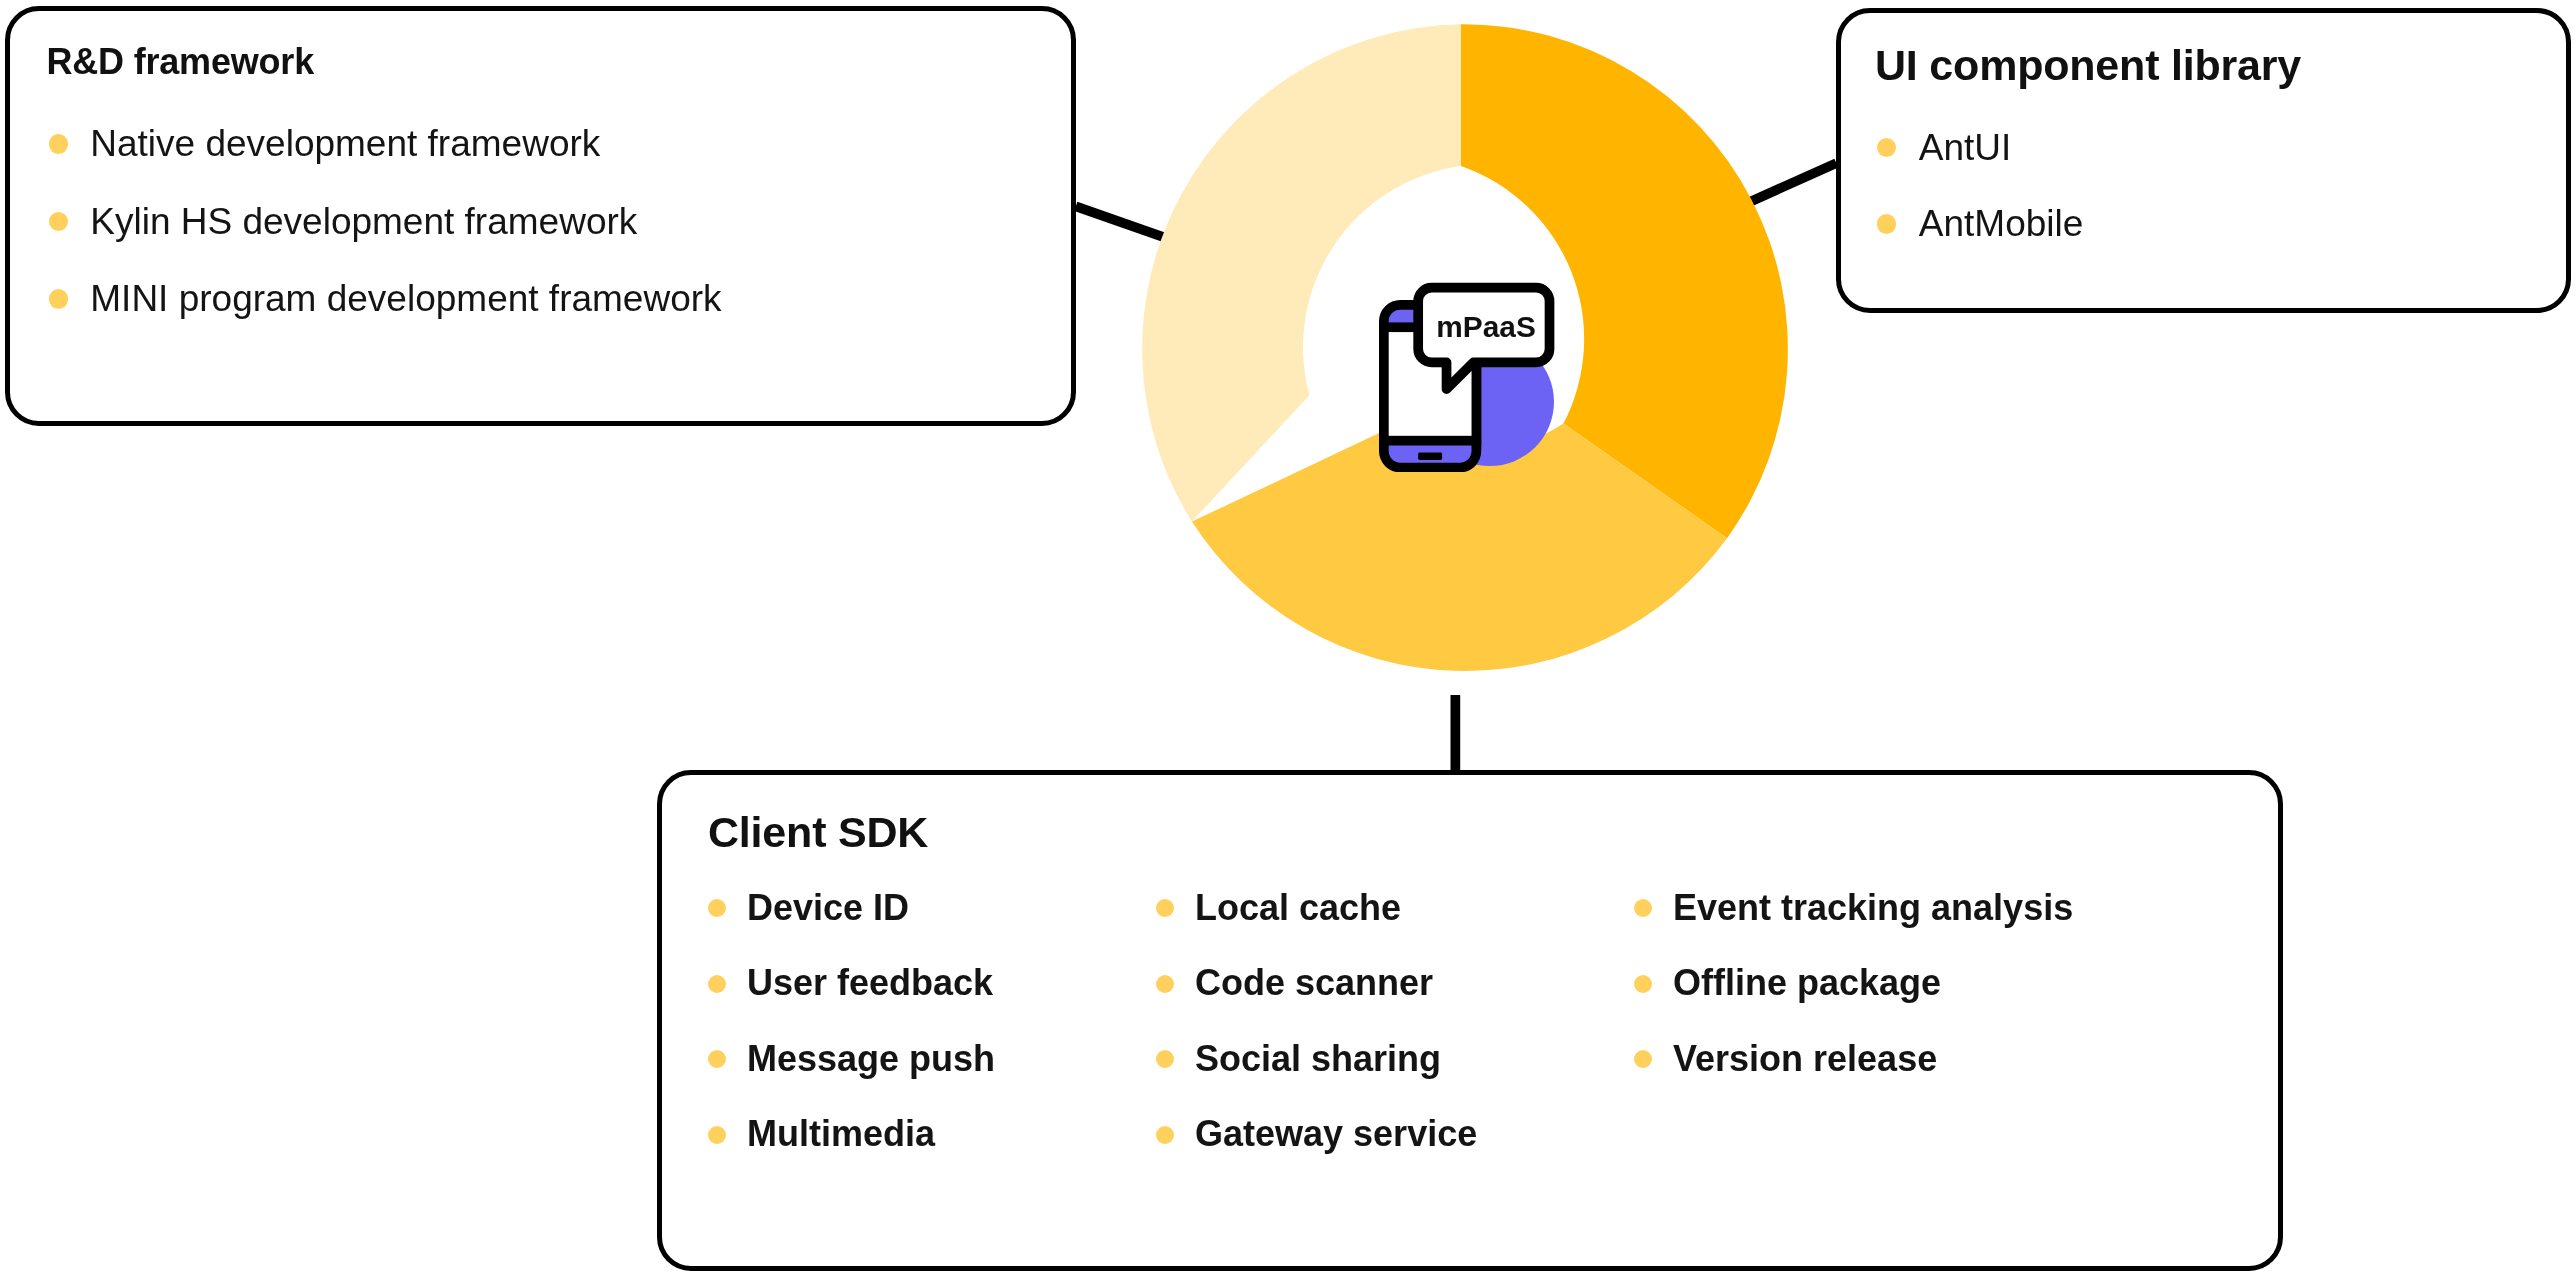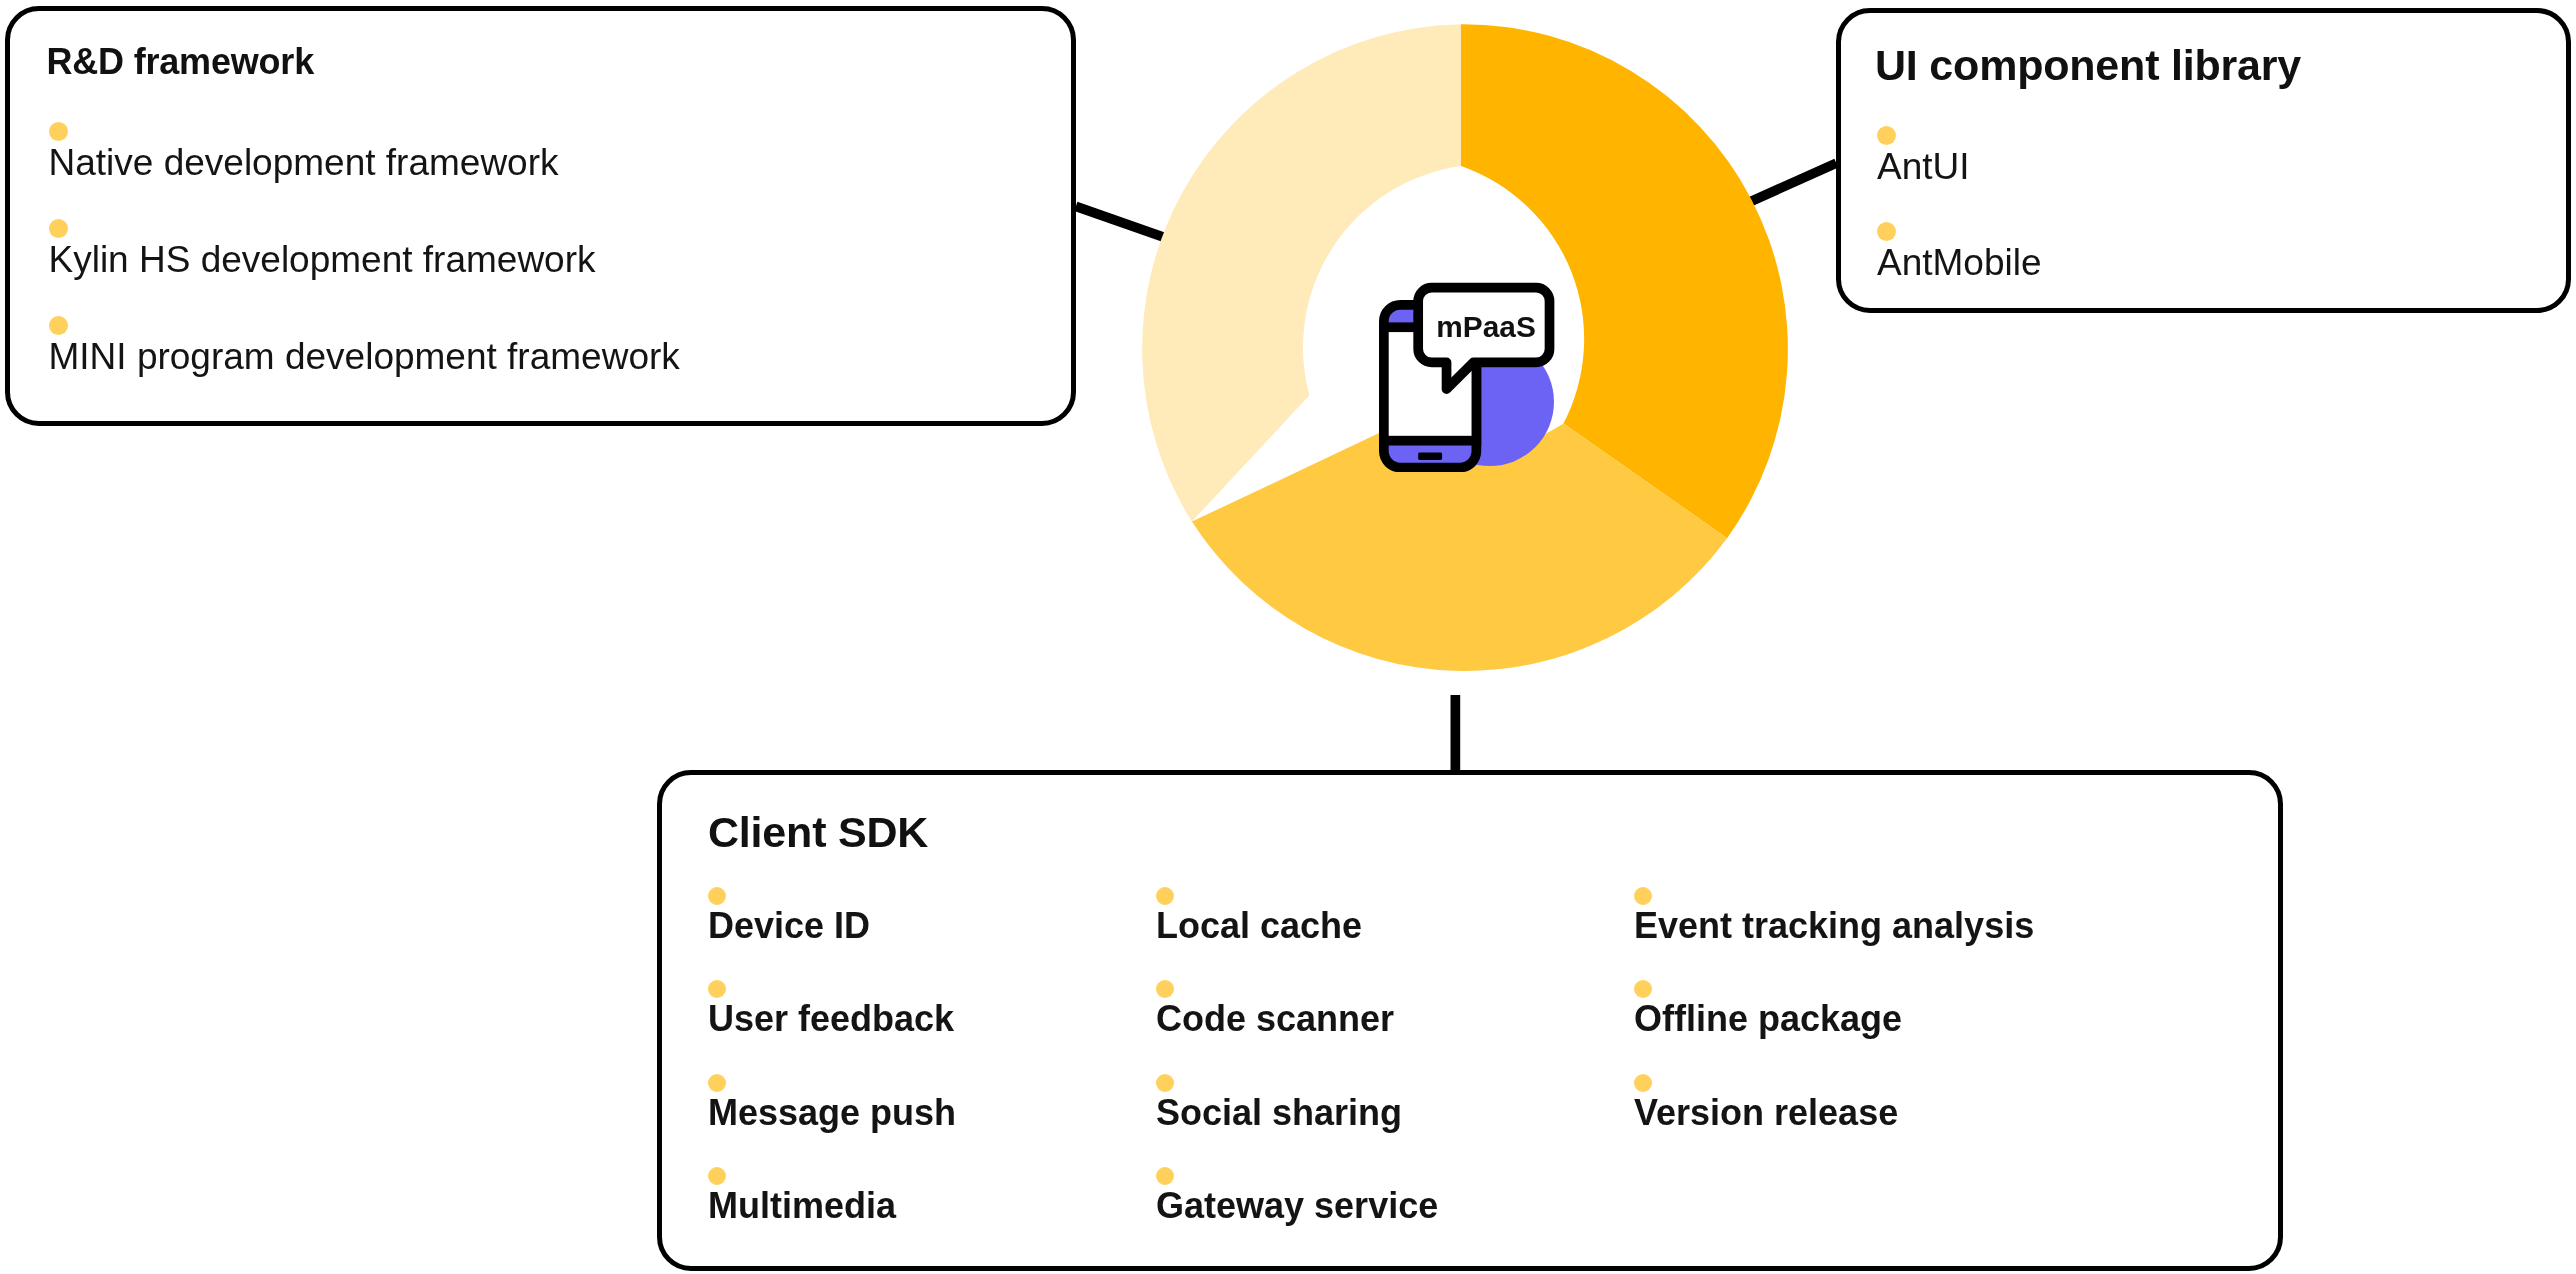--- a/index.html
+++ b/index.html
@@ -21,21 +21,21 @@
   
   .card{
     position:absolute;background:#ffffff;border:5.2px solid #000000;
     border-radius:34px;box-sizing:border-box;
   }
   .card-title{
     font-weight:700;letter-spacing:-0.2px;line-height:1;color:#111111;
   }
   ul.bul{list-style:none;margin:0;padding:0;}
   ul.bul li{
-    display:flex;align-items:flex-start;line-height:1.18;flex-direction:column;
+    display:flex;align-items:center;line-height:1.18;
   }
   .dot{
     flex:0 0 auto;border-radius:50%;background:#FFD15C;
   }
   .li-text{white-space:nowrap;color:#141414;}
 
   
   #card-rd{left:4.5px;top:6px;width:1071px;height:420px;}
   #card-rd .card-title{font-size:36px;margin:33px 0 0 37px;}
   #card-rd ul.bul{margin:42px 0 0 39px;}

